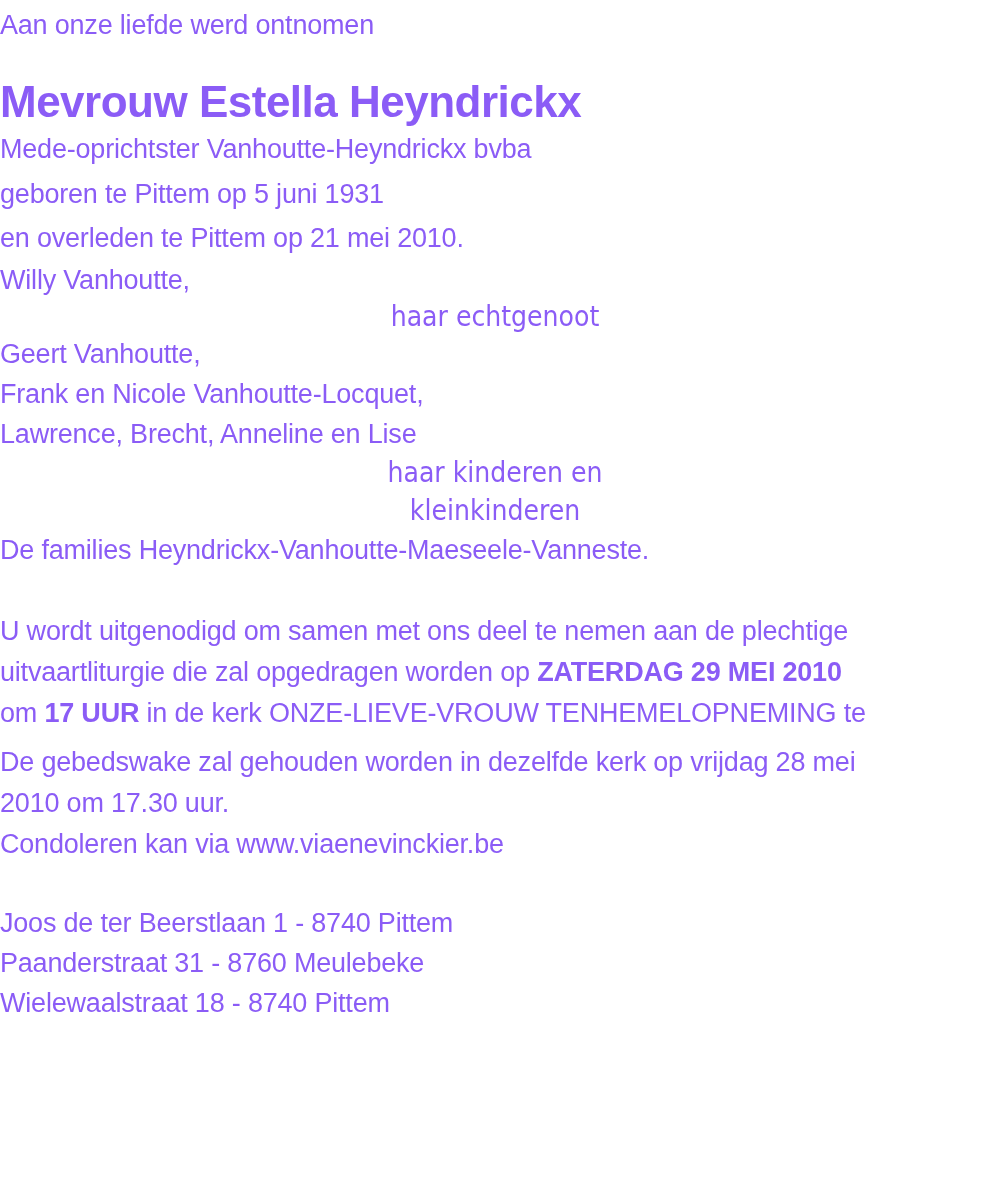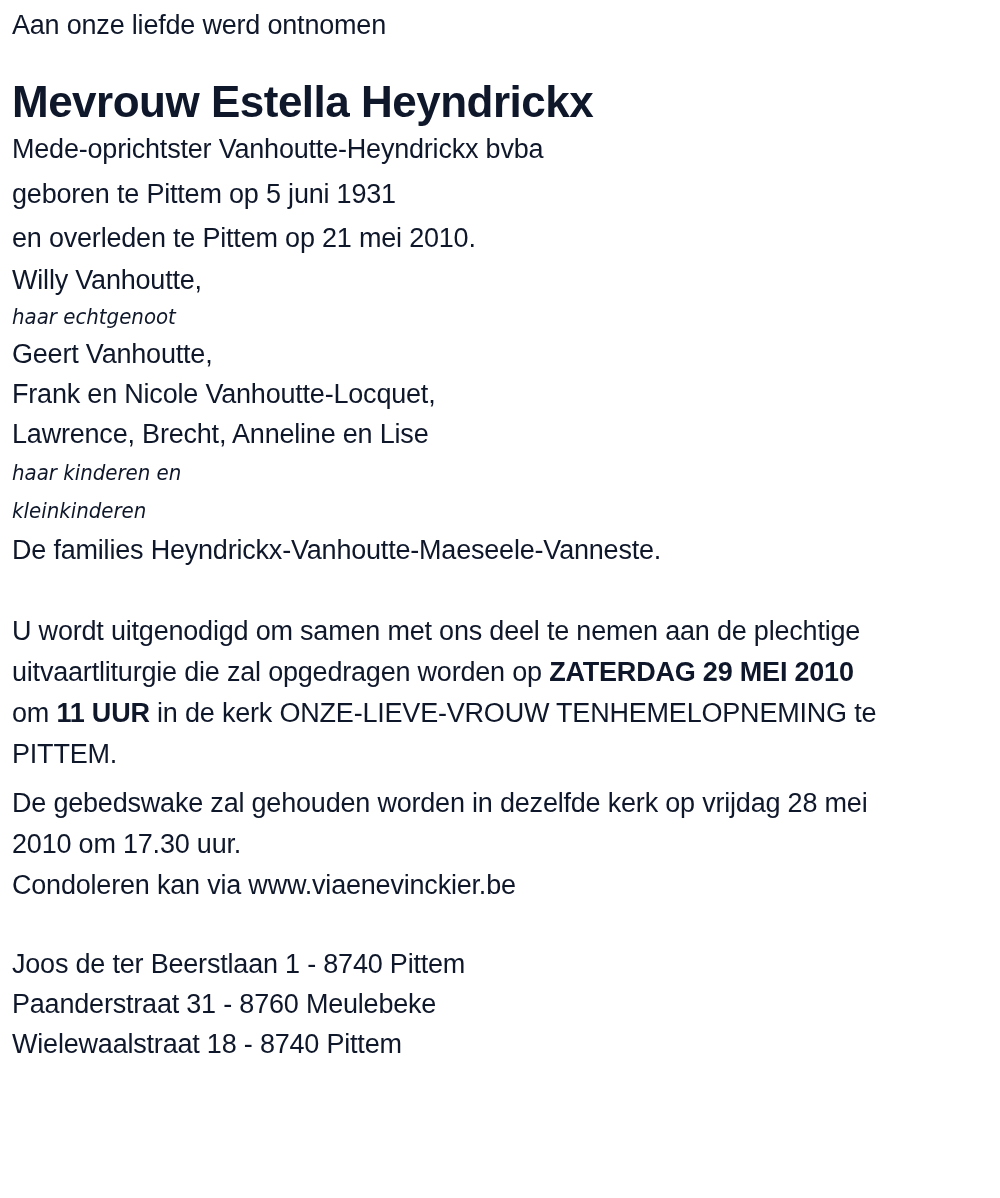--- a/index.html
+++ b/index.html
@@ -1,44 +1,43 @@
 <!DOCTYPE html>
 <html><head>
   <meta charset="utf-8">
   <style>
     html, body { margin: 0; padding: 0; background: #ffffff; }
     .page {
       position: relative;
       width: 1000px;
       height: 1198px;
       box-sizing: border-box;
-      padding: 8px 10px 0 12px;
+      padding: 8px 10px 0 0;
       background: #ffffff;
-      color: #0f172a;
+      color: #8b5cf6;
       font-family: "Liberation Sans", sans-serif;
       font-size: 27px;
       font-stretch: condensed;
       letter-spacing: -0.2px;
       overflow: hidden;
     }
     .page p { margin: 0; }
     .intro       { line-height: 34px; margin-top: 2px; }
     .name        { margin: 36px 0 0 0; font-size: 44px; line-height: 48px;
                    font-weight: 700; letter-spacing: -0.5px; }
     .rel         { line-height: 46px; }
     .rel-first   { margin-top: 50px; }
     .birth       { margin-top: 36px; line-height: 44px; }
     .death       { margin-top: 6px;  line-height: 44px; }
     .mourner     { line-height: 40px; }
     .mourner-first { margin-top: 4px; }
     .relation-right {
-      text-align: left;
-      font-style: italic;
+      text-align: center;
       font-family: "DejaVu Sans", sans-serif;
-      font-size: 22px;
+      font-size: 28px;
       line-height: 34px;
       letter-spacing: 0;
     }
     .rel-husband   { margin-top: -10px; }
     .rel-children1 { margin-top: -6px; line-height: 38px; }
     .rel-children2 { line-height: 38px; }
     .families    { margin-top: -4px; line-height: 40px; }
     .para .line  { line-height: 41px; }
     .invitation  { margin-top: 41px; }
     .wake        { margin-top: 8px; }
@@ -72,23 +71,22 @@
   <p class="relation-right rel-children2">kleinkinderen</p>
 
   <p class="families">De families Heyndrickx-Vanhoutte-Maeseele-Vanneste.</p>
 
   <div class="para invitation">
     <div class="line">U wordt uitgenodigd om samen met ons deel te nemen aan de plechtige</div>
     <div class="line">
       <span>uitvaartliturgie die zal opgedragen worden op </span><span class="b">ZATERDAG 29 MEI 2010</span>
     </div>
     <div class="line">
-      <span>om </span><span class="b">11 UUR</span><span> in de kerk ONZE-LIEVE-VROUW TENHEMELOPNEMING te</span>
+      <span>om </span><span class="b">17 UUR</span><span> in de kerk ONZE-LIEVE-VROUW TENHEMELOPNEMING te</span>
     </div>
-    <div class="line">PITTEM.</div>
   </div>
 
   <div class="para wake">
     <div class="line">De gebedswake zal gehouden worden in dezelfde kerk op vrijdag 28 mei</div>
     <div class="line">2010 om 17.30 uur.</div>
   </div>
 
   <p class="condolences">Condoleren kan via www.viaenevinckier.be</p>
 
   <div class="addresses">

